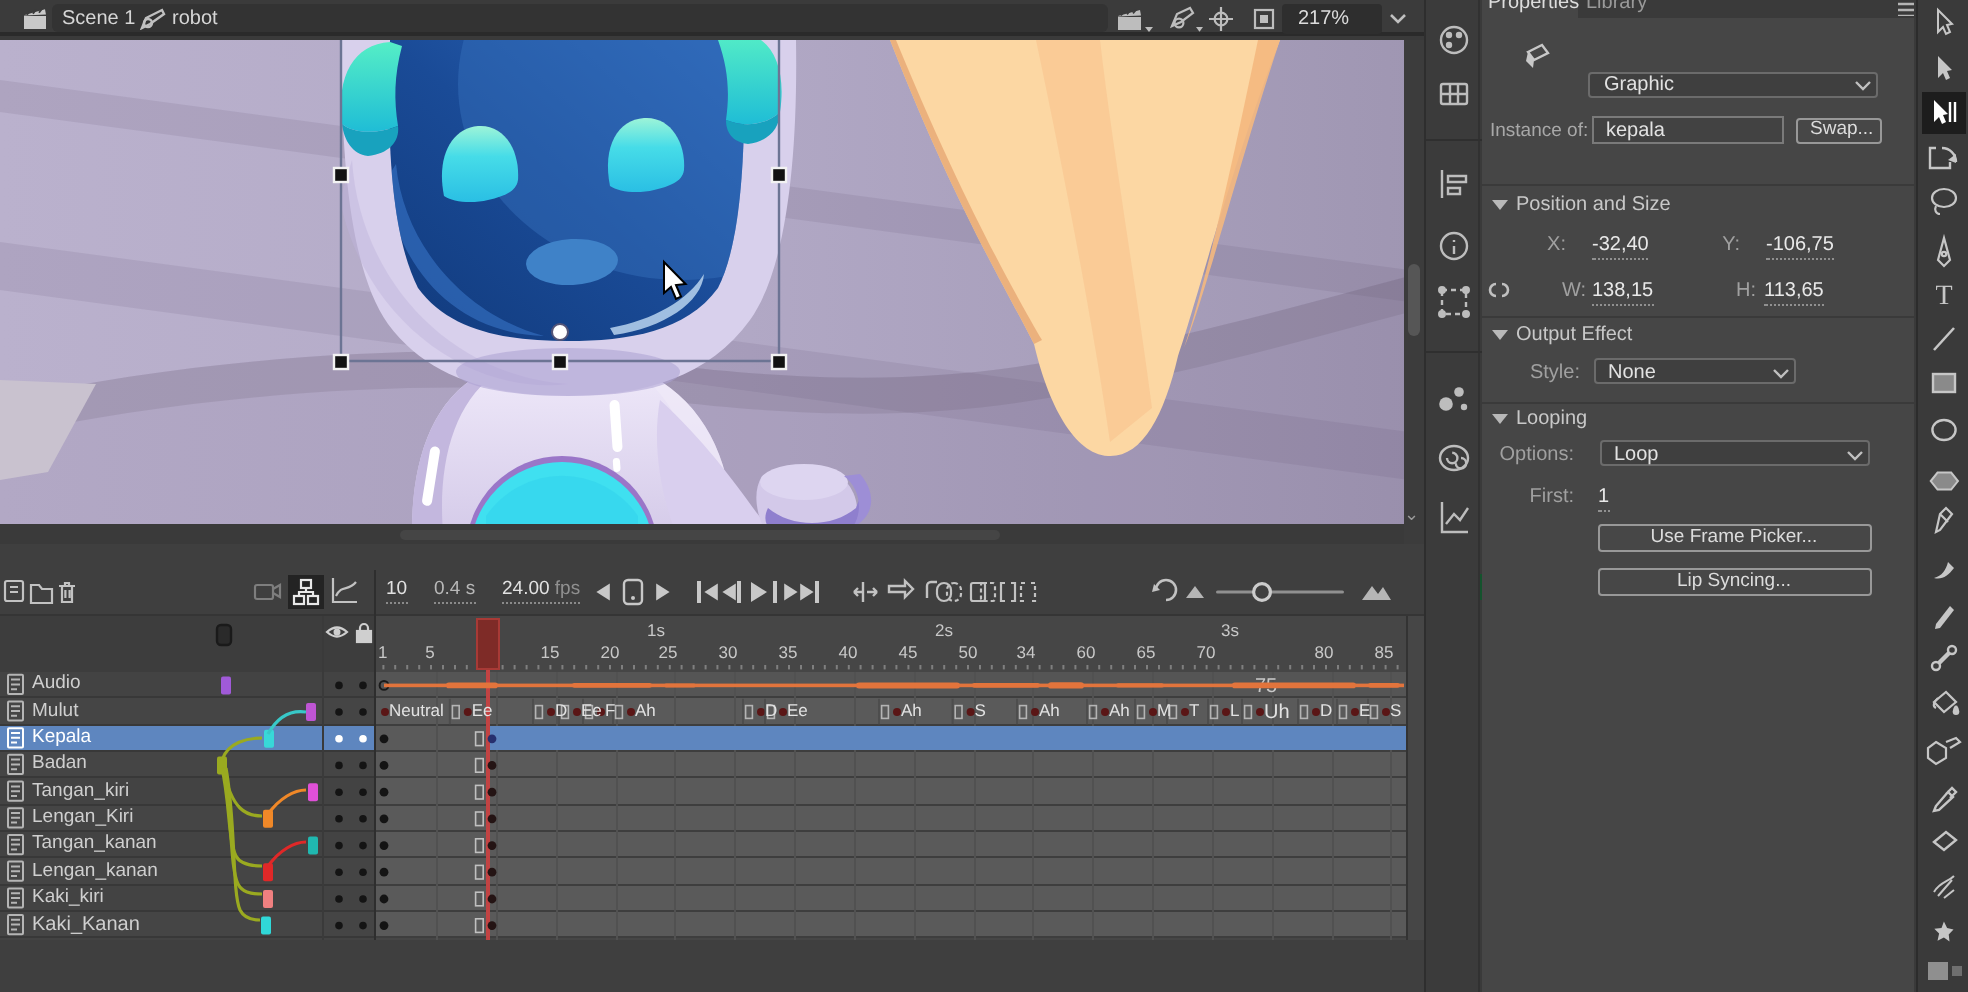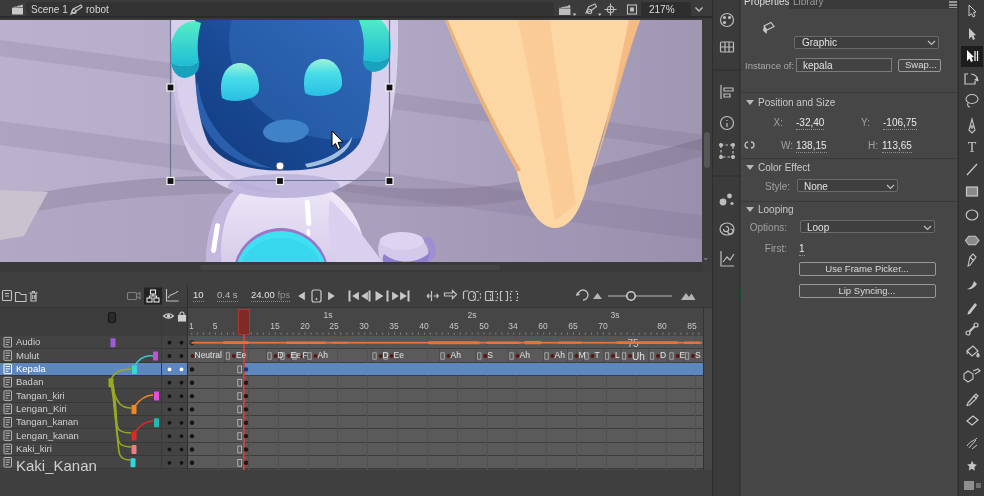--- a/index.html
+++ b/index.html
@@ -174,21 +174,21 @@
       <div class="t" style="left:16px;top:118.6px;font-size:9.5px;color:#cfcfcf">Tangan_kiri</div>
       <div class="a" style="left:0;top:130.8px;width:188px;height:13.35px;background:#454545;border-bottom:1px solid #383838"></div>
       <div class="t" style="left:16px;top:131.9px;font-size:9.5px;color:#cfcfcf">Lengan_Kiri</div>
       <div class="a" style="left:0;top:144.1px;width:188px;height:13.35px;background:#434343;border-bottom:1px solid #383838"></div>
       <div class="t" style="left:16px;top:145.3px;font-size:9.5px;color:#cfcfcf">Tangan_kanan</div>
       <div class="a" style="left:0;top:157.4px;width:188px;height:13.35px;background:#454545;border-bottom:1px solid #383838"></div>
       <div class="t" style="left:16px;top:158.6px;font-size:9.5px;color:#cfcfcf">Lengan_kanan</div>
       <div class="a" style="left:0;top:170.8px;width:188px;height:13.35px;background:#434343;border-bottom:1px solid #383838"></div>
       <div class="t" style="left:16px;top:172.0px;font-size:9.5px;color:#cfcfcf">Kaki_kiri</div>
       <div class="a" style="left:0;top:184.1px;width:188px;height:13.35px;background:#454545;border-bottom:1px solid #383838"></div>
-      <div class="t" style="left:16px;top:185.3px;font-size:15px;color:#cfcfcf">Kaki_Kanan</div>
+      <div class="t" style="left:16px;top:185.3px;font-size:10px;color:#cfcfcf">Kaki_Kanan</div>
       <div class="a" style="left:188px;top:36px;width:524px;height:162px;background:#464646"></div>
       <div class="a" style="left:188px;top:64.0px;width:515px;height:13.35px;background:#555555;border-bottom:1px solid #3e3e3e"></div>
       <div class="a" style="left:188px;top:77.3px;width:515px;height:13.35px;background:#5a5a5a;border-bottom:1px solid #3e3e3e"></div>
       <div class="a" style="left:188px;top:90.7px;width:515px;height:13.35px;background:#5a5a5a;border-bottom:1px solid #3e3e3e"></div>
       <div class="a" style="left:188px;top:104.0px;width:515px;height:13.35px;background:#5a5a5a;border-bottom:1px solid #3e3e3e"></div>
       <div class="a" style="left:188px;top:117.4px;width:515px;height:13.35px;background:#5a5a5a;border-bottom:1px solid #3e3e3e"></div>
       <div class="a" style="left:188px;top:130.8px;width:515px;height:13.35px;background:#5a5a5a;border-bottom:1px solid #3e3e3e"></div>
       <div class="a" style="left:188px;top:144.1px;width:515px;height:13.35px;background:#5a5a5a;border-bottom:1px solid #3e3e3e"></div>
       <div class="a" style="left:188px;top:157.4px;width:515px;height:13.35px;background:#5a5a5a;border-bottom:1px solid #3e3e3e"></div>
       <div class="a" style="left:188px;top:170.8px;width:515px;height:13.35px;background:#5a5a5a;border-bottom:1px solid #3e3e3e"></div>
@@ -659,21 +659,21 @@
 <path d="M5 3 a3 3 0 0 0 -3 3 a3 3 0 0 0 3 3 M8 3 a3 3 0 0 1 3 3 a3 3 0 0 1 -3 3" stroke="#c0c0c0" stroke-width="1.3" fill="none"></path>
 </svg>
       <div class="t" style="left:52px;top:140px;font-size:10px;color:#a0a0a0;transform:translateX(-100%)">W:</div>
       <div class="t" style="left:55px;top:140px;font-size:10px;color:#e8e8e8;border-bottom:1px dotted #909090">138,15</div>
       <div class="t" style="left:137px;top:140px;font-size:10px;color:#a0a0a0;transform:translateX(-100%)">H:</div>
       <div class="t" style="left:141px;top:140px;font-size:10px;color:#e8e8e8;border-bottom:1px dotted #909090">113,65</div>
       <div class="a" style="left:0;top:158px;width:216px;height:1px;background:#3a3a3a"></div>
       <svg class="a" style="left:5px;top:164px" width="8" height="6">
         <path d="M0 1 h8 l-4 5 z" fill="#b8b8b8"></path>
       </svg>
-      <div class="t" style="left:17px;top:162px;font-size:10px;color:#c8c8c8">Color Effect</div>
+      <div class="t" style="left:17px;top:162px;font-size:10px;color:#c8c8c8">Output Effect</div>
       <div class="t" style="left:49px;top:181px;font-size:10px;color:#a0a0a0;transform:translateX(-100%)">Style:</div>
       <div class="a" style="left:56px;top:179px;width:101px;height:13px;background:#3f3f3f;border:1px solid #6b6b6b;border-radius:2px"></div>
       <div class="t" style="left:63px;top:181px;font-size:10px;color:#e2e2e2">None</div>
       <svg class="a" style="left:145px;top:184px" width="9" height="6">
         <path d="M1 1 L4.5 4.5 L8 1" stroke="#c0c0c0" stroke-width="1.2" fill="none"></path>
       </svg>
       <div class="a" style="left:0;top:201px;width:216px;height:1px;background:#3a3a3a"></div>
       <svg class="a" style="left:5px;top:206px" width="8" height="6">
         <path d="M0 1 h8 l-4 5 z" fill="#b8b8b8"></path>
       </svg>

